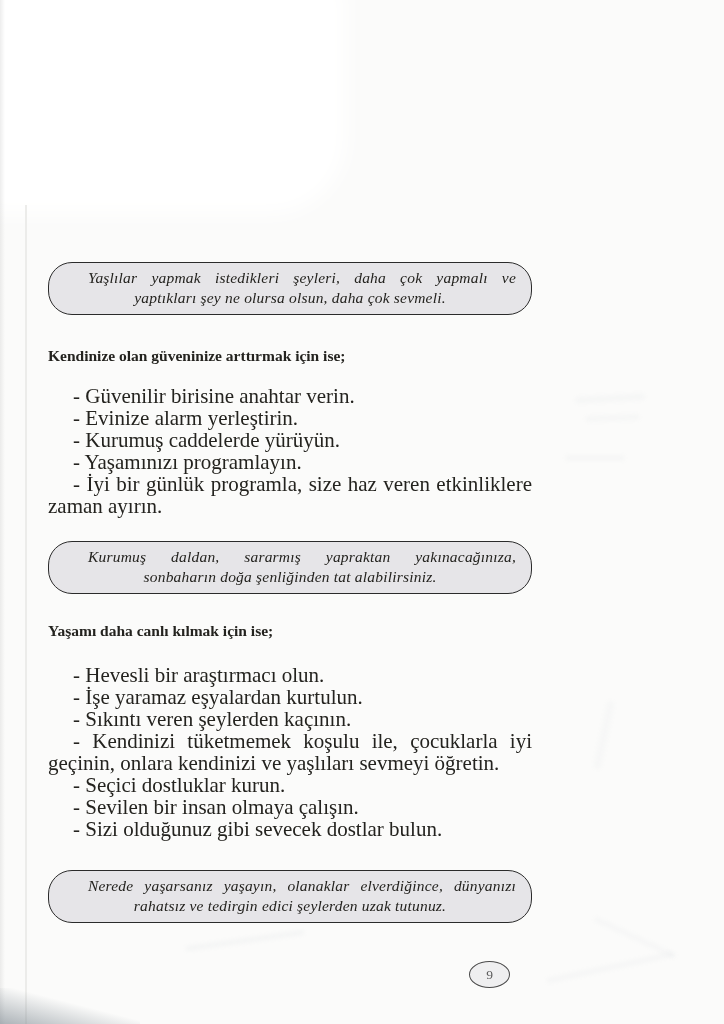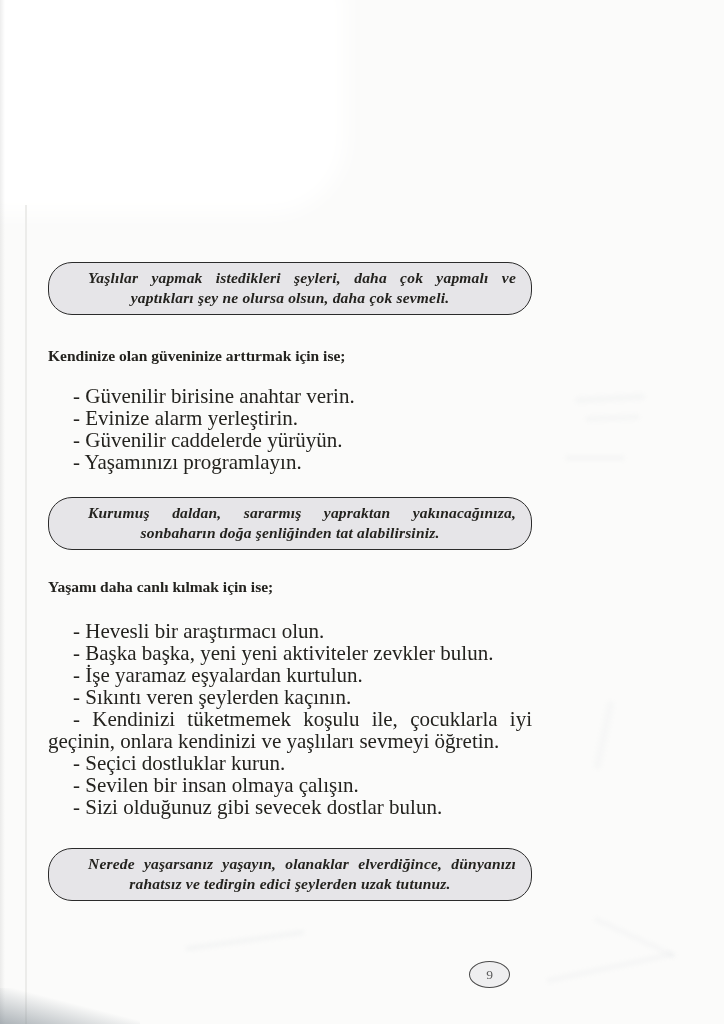--- a/index.html
+++ b/index.html
@@ -44,21 +44,21 @@
 
   
   .content {
     position: absolute; left: 48px; top: 262px; width: 484px;
   }
   .quote-box {
     border: 1.6px solid #2b2b2b;
     border-radius: 24px;
     background: #e6e5e8;
     padding: 5px 15px 7px 15px;
-    font-weight: bold; font-style: italic;
+    font-weight: normal; font-style: italic;
     font-size: 15.5px; line-height: 19.5px;
     letter-spacing: 0.2px;
     box-sizing: border-box;
   }
   .qline { text-align: center; white-space: normal; }
   .qline.first {
     text-indent: 24px;
     text-align: justify;
     text-align-last: justify;
   }
@@ -117,34 +117,34 @@
     <div class="quote-box quote-1">
       <div class="qline first">Yaşlılar yapmak istedikleri şeyleri, daha çok yapmalı ve</div>
       <div class="qline">yaptıkları şey ne olursa olsun, daha çok sevmeli.</div>
     </div>
 
     <h2 class="heading heading-1">Kendinize olan güveninize arttırmak için ise;</h2>
 
     <div class="list list-1">
       <p class="item">- Güvenilir birisine anahtar verin.</p>
       <p class="item">- Evinize alarm yerleştirin.</p>
-      <p class="item">- Güvenilir caddelerde yürüyün.</p>
+      <p class="item">- Kurumuş caddelerde yürüyün.</p>
       <p class="item">- Yaşamınızı programlayın.</p>
+      <p class="item">- İyi bir günlük programla, size haz veren etkinliklere zaman ayırın.</p>
     </div>
 
     <div class="quote-box quote-2">
       <div class="qline first">Kurumuş daldan, sararmış yapraktan yakınacağınıza,</div>
       <div class="qline">sonbaharın doğa şenliğinden tat alabilirsiniz.</div>
     </div>
 
     <h2 class="heading heading-2">Yaşamı daha canlı kılmak için ise;</h2>
 
     <div class="list list-2">
       <p class="item">- Hevesli bir araştırmacı olun.</p>
-      <p class="item">- Başka başka, yeni yeni aktiviteler zevkler bulun.</p>
       <p class="item">- İşe yaramaz eşyalardan kurtulun.</p>
       <p class="item">- Sıkıntı veren şeylerden kaçının.</p>
       <p class="item">- Kendinizi tüketmemek koşulu ile, çocuklarla iyi geçinin, onlara kendinizi ve yaşlıları sevmeyi öğretin.</p>
       <p class="item">- Seçici dostluklar kurun.</p>
       <p class="item">- Sevilen bir insan olmaya çalışın.</p>
       <p class="item">- Sizi olduğunuz gibi sevecek dostlar bulun.</p>
     </div>
 
     <div class="quote-box quote-3">
       <div class="qline first">Nerede yaşarsanız yaşayın, olanaklar elverdiğince, dünyanızı</div>

